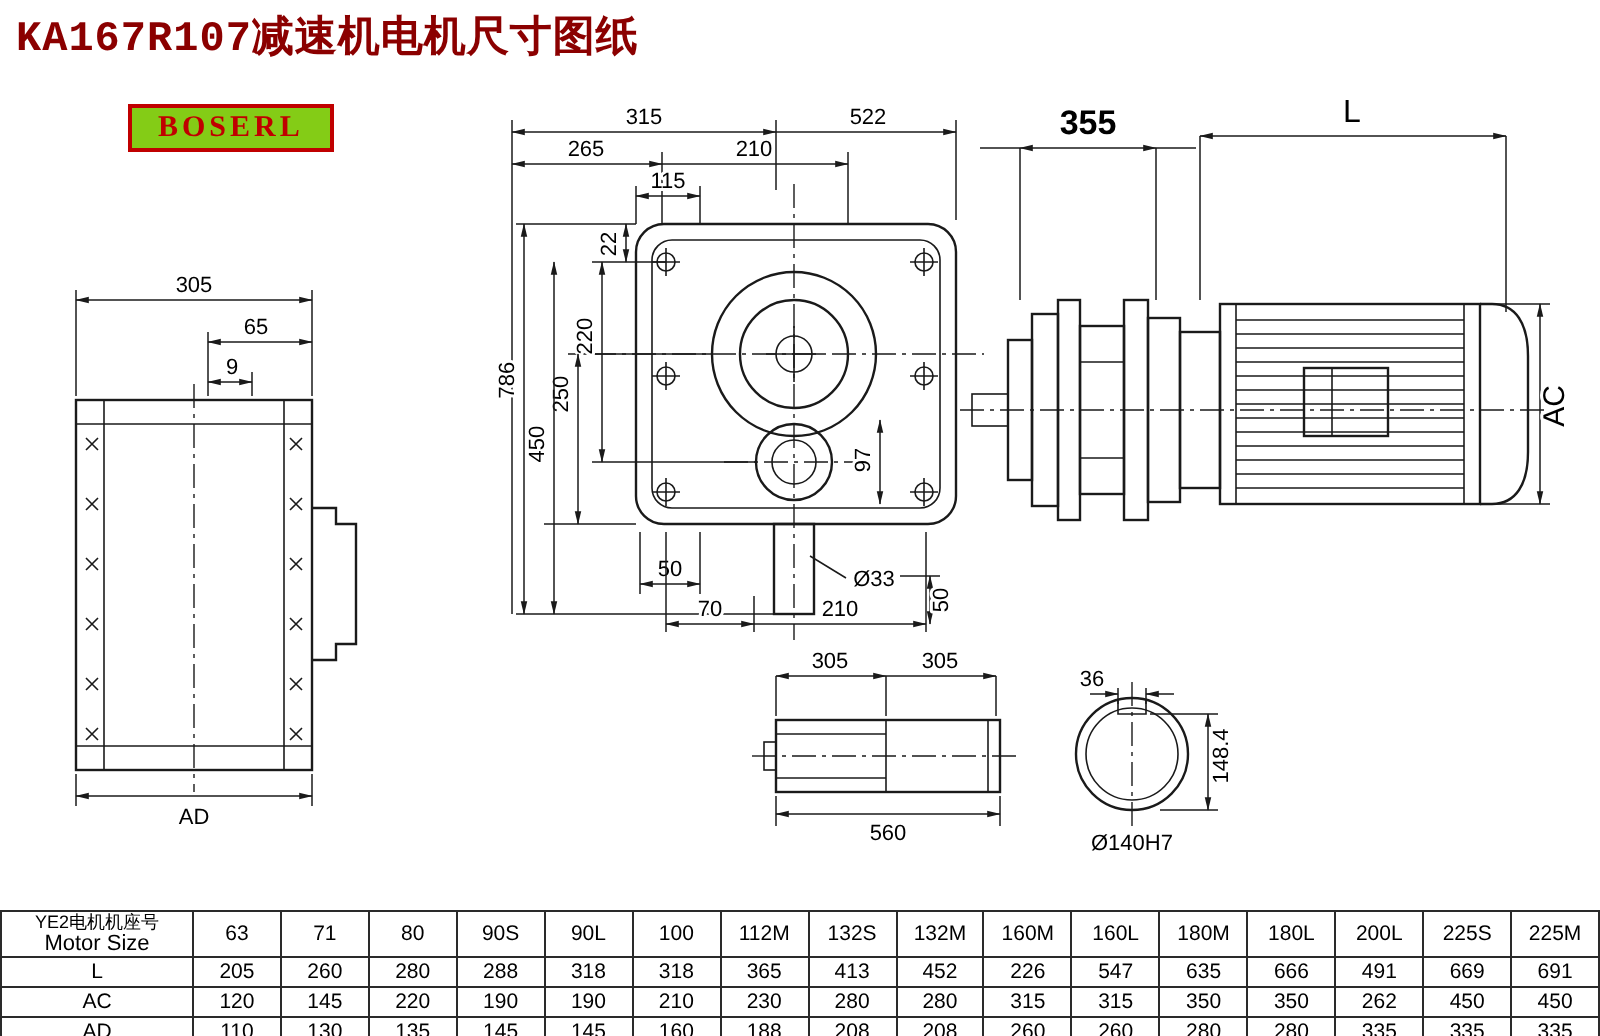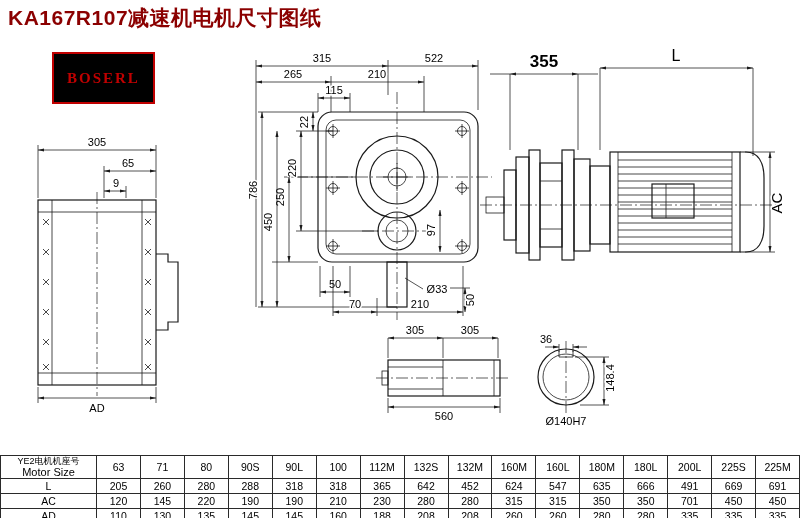--- a/index.html
+++ b/index.html
@@ -1,21 +1,21 @@
 <!DOCTYPE html>
 <html><head>
 <meta charset="utf-8">
 <style>
   html,body{margin:0;padding:0;background:#ffffff;}
   .page{position:relative;width:800px;height:518px;background:#fff;overflow:hidden;
         font-family:"Liberation Sans",sans-serif;color:#000;}
   .title{position:absolute;top:4px;left:8px;margin:0;font-size:21px;font-weight:bold;
-         color:#8b0000;letter-spacing:.5px;font-family:Liberation Sans, sans-serif;}
-  .logo{position:absolute;top:52px;left:52px;border:2px solid #c00000;padding:15px 13px;
-        background:#000000;}
+         color:#8b0000;letter-spacing:.5px;font-family:Liberation Mono, monospace;}
+  .logo{position:absolute;top:52px;left:64px;border:2px solid #c00000;padding:1px 13px;
+        background:#84cc16;}
   .logo span{font-family:"Liberation Serif",serif;font-weight:bold;font-size:15px;
         color:#c00000;letter-spacing:2px;}
   svg.draw{position:absolute;top:0;left:0;}
   svg.draw text{font-family:"Liberation Sans",sans-serif;font-size:11px;fill:#000;
         paint-order:stroke;stroke:#fff;stroke-width:3px;stroke-linejoin:round;}
   .ol{stroke:#1a1a1a;stroke-width:1.2;fill:none;}
   .th{stroke:#1a1a1a;stroke-width:.8;fill:none;}
   .dim{stroke:#1a1a1a;stroke-width:.75;fill:none;}
   .cl{stroke:#1a1a1a;stroke-width:.7;fill:none;stroke-dasharray:12 3 2 3;}
   .size-table{position:absolute;left:0;top:455px;width:800px;border-collapse:collapse;
@@ -270,23 +270,23 @@
       </tr>
       <tr>
         <th>L</th>
         <td>205</td>
         <td>260</td>
         <td>280</td>
         <td>288</td>
         <td>318</td>
         <td>318</td>
         <td>365</td>
-        <td>642</td>
+        <td>413</td>
         <td>452</td>
-        <td>624</td>
+        <td>226</td>
         <td>547</td>
         <td>635</td>
         <td>666</td>
         <td>491</td>
         <td>669</td>
         <td>691</td>
       </tr>
       <tr>
         <th>AC</th>
         <td>120</td>
@@ -295,21 +295,21 @@
         <td>190</td>
         <td>190</td>
         <td>210</td>
         <td>230</td>
         <td>280</td>
         <td>280</td>
         <td>315</td>
         <td>315</td>
         <td>350</td>
         <td>350</td>
-        <td>701</td>
+        <td>262</td>
         <td>450</td>
         <td>450</td>
       </tr>
       <tr>
         <th>AD</th>
         <td>110</td>
         <td>130</td>
         <td>135</td>
         <td>145</td>
         <td>145</td>

